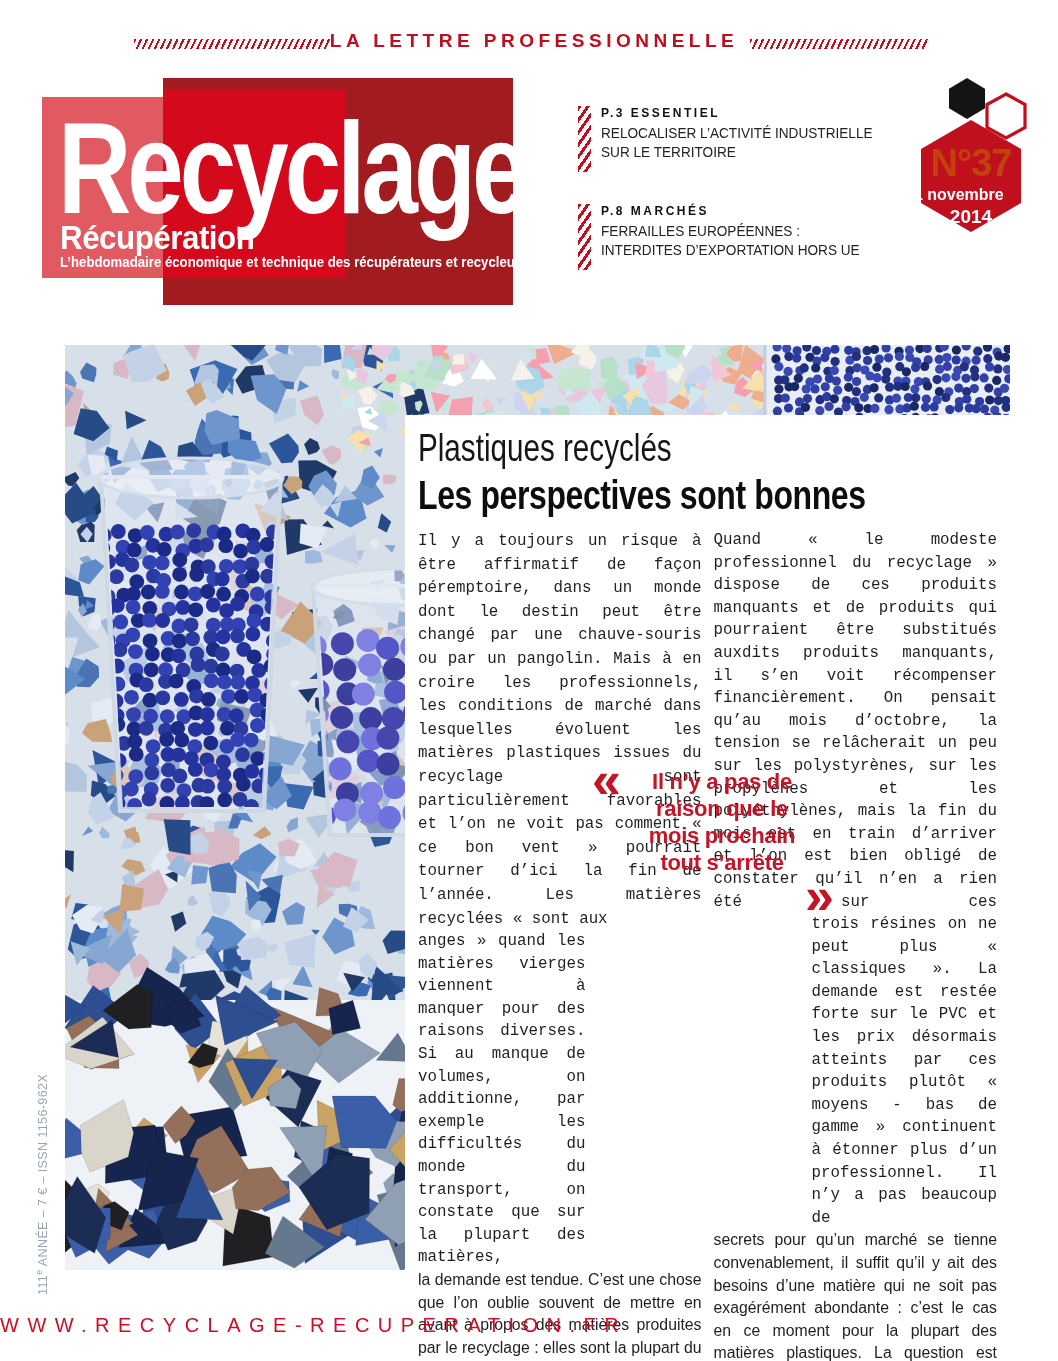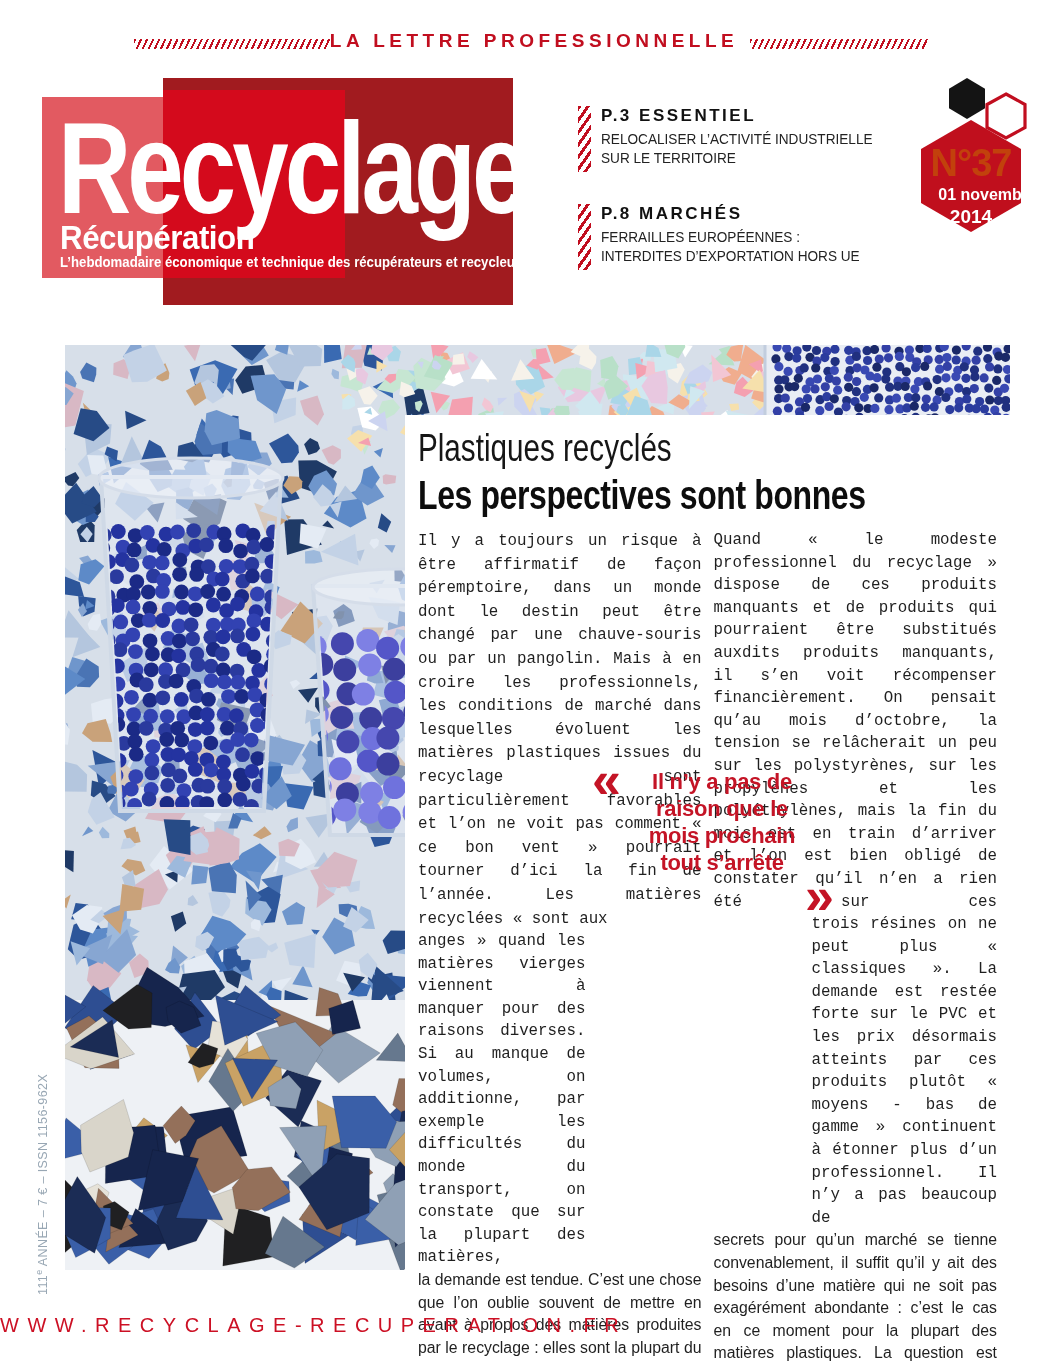--- a/index.html
+++ b/index.html
@@ -37,32 +37,32 @@
     letter-spacing:-0.5px;transform:scaleX(0.92);transform-origin:left center;white-space:nowrap;}
   .logo-tagline{position:absolute;left:60px;top:253px;font-size:15px;font-weight:700;color:#fff;
     transform:scaleX(0.88);transform-origin:left center;white-space:nowrap;}
 
   
   .toc-item{position:absolute;left:578px;display:flex;gap:10px;cursor:pointer;}
   .toc-item-1{top:106px;}
   .toc-item-2{top:204px;}
   .toc-hatch{display:block;width:13px;height:66px;flex:0 0 13px;
     background:repeating-linear-gradient(125deg,var(--red-accent) 0 3px,transparent 3px 7px);}
-  .toc-title{font-size:17px;font-weight:700;letter-spacing:2.5px;color:#111;margin-bottom:4px;white-space:nowrap;}
+  .toc-title{font-size:12px;font-weight:700;letter-spacing:2.5px;color:#111;margin-bottom:4px;white-space:nowrap;}
   .toc-line{font-size:14.8px;line-height:18.5px;color:#222;transform:scaleX(0.92);transform-origin:left center;white-space:nowrap;}
 
   
   .badge{position:absolute;left:905px;top:60px;width:150px;height:225px;}
   .hex-black{position:absolute;left:44px;top:18px;width:36px;height:41px;background:#141414;
     clip-path:polygon(50% 0,100% 26%,100% 74%,50% 100%,0 74%,0 26%);}
   .hex-outline{position:absolute;left:80px;top:32px;}
   .hex-big{position:absolute;left:16px;top:60px;}
   .badge-number{position:absolute;left:0;top:82px;width:132px;text-align:center;color:#c2410c;
     font-size:38px;font-weight:700;letter-spacing:-1px;}
-  .badge-date1{position:absolute;left:0;top:126px;width:132px;text-align:right;color:#fff;
+  .badge-date1{position:absolute;left:0;top:126px;width:132px;text-align:left;color:#fff;
     font-size:16px;font-weight:700;}
   .badge-date2{position:absolute;left:0;top:146px;width:132px;text-align:center;color:#fff;
     font-size:19px;font-weight:700;}
 
   
   .photo{position:absolute;left:65px;top:345px;width:945px;height:925px;background:#d8e0ea;overflow:hidden;}
   .photo svg{display:block;}
 
   
   .panel{position:absolute;left:405px;top:415px;width:605px;height:996px;background:#fff;

